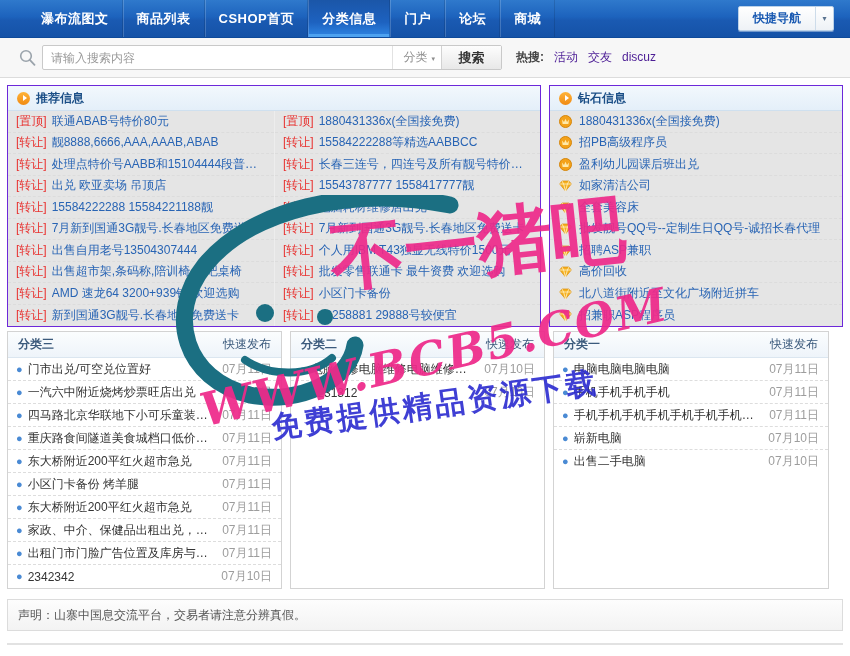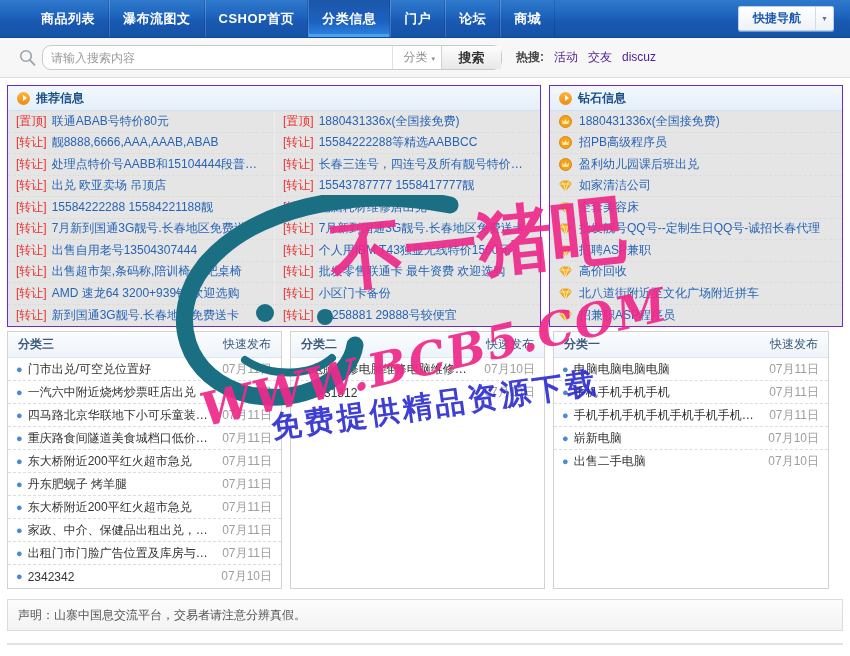--- a/index.html
+++ b/index.html
@@ -72,21 +72,21 @@
     border-bottom: 1px solid #dcdcdc;
     display: flex; align-items: center;
     padding: 0 14px;
   }
   #search-icon { width: 26px; display: flex; align-items: center; justify-content: center; }
   #searchwrap {
     display: flex; align-items: stretch;
     height: 25px;
     border: 1px solid #c9c9c9;
     background: #fff;
-    border-radius: 9px;
+    border-radius: 2px;
     width: 460px;
     margin-left: 2px;
   }
   #search-input {
     flex: 1;
     border: 0; outline: 0;
     padding: 0 8px;
     font-family: "Liberation Sans", sans-serif;
     font-size: 12px;
     color: #333;
@@ -245,24 +245,24 @@
   #wm-text3 { left: 270px; top: 385px; font-size: 30px; font-weight: bold; color: #2b2bd0;
      font-family: "DejaVu Serif", serif; transform: rotate(-8deg); opacity: .9; letter-spacing: 3px; }
   body { position: relative; }
 </style>
 </head>
 <body>
 
 <div id="topnav">
   <div id="navlist">
     <div class="navitem">
+        <span>瀑布流图文</span>
+      </div>
+    <div class="navitem">
         <span>商品列表</span>
-      </div>
-    <div class="navitem">
-        <span>瀑布流图文</span>
       </div>
     <div class="navitem">
         <span>CSHOP首页</span>
       </div>
     <div class="navitem active">
         <span>分类信息</span>
       </div>
     <div class="navitem">
         <span>门户</span>
       </div>
@@ -536,21 +536,21 @@
           <a class="cat-link">重庆路食间隧道美食城档口低价出兑</a>
           <span class="cat-date">07月11日</span>
         </div>
         <div class="cat-row">
           <span class="bullet">●</span>
           <a class="cat-link">东大桥附近200平红火超市急兑</a>
           <span class="cat-date">07月11日</span>
         </div>
         <div class="cat-row">
           <span class="bullet">●</span>
-          <a class="cat-link">丹东肥蚬子 烤羊腿</a>
+          <a class="cat-link">小区门卡备份 烤羊腿</a>
           <span class="cat-date">07月11日</span>
         </div>
         <div class="cat-row">
           <span class="bullet">●</span>
           <a class="cat-link">东大桥附近200平红火超市急兑</a>
           <span class="cat-date">07月11日</span>
         </div>
         <div class="cat-row">
           <span class="bullet">●</span>
           <a class="cat-link">家政、中介、保健品出租出兑，鲁辉国际城...</a>

